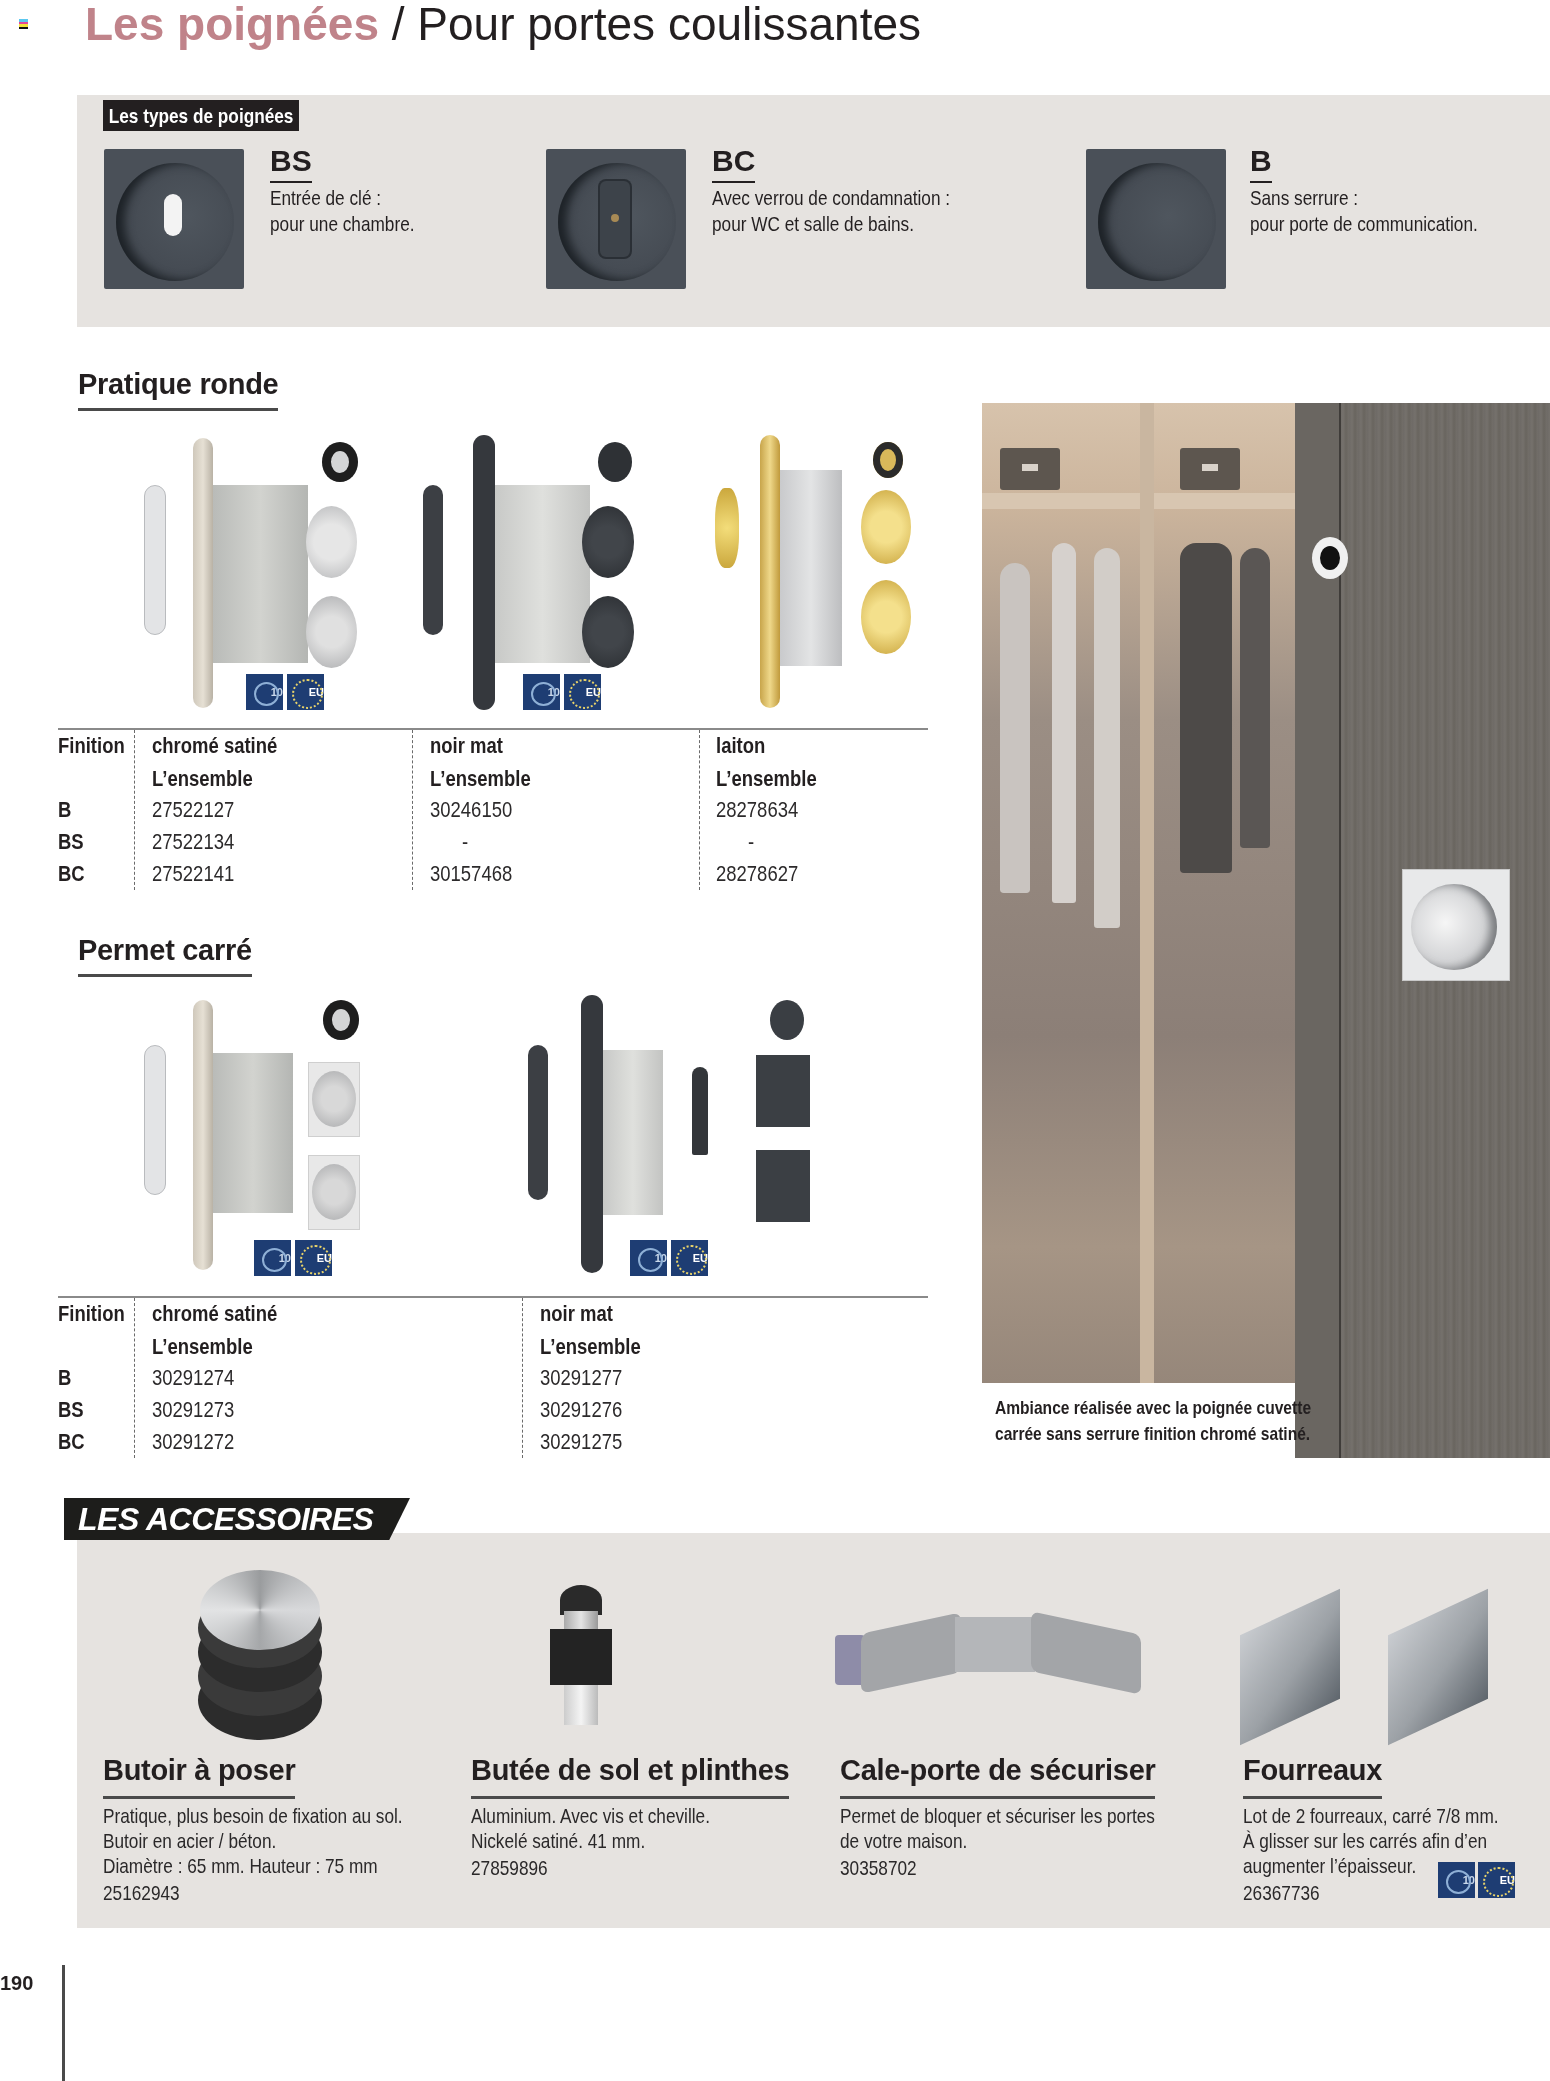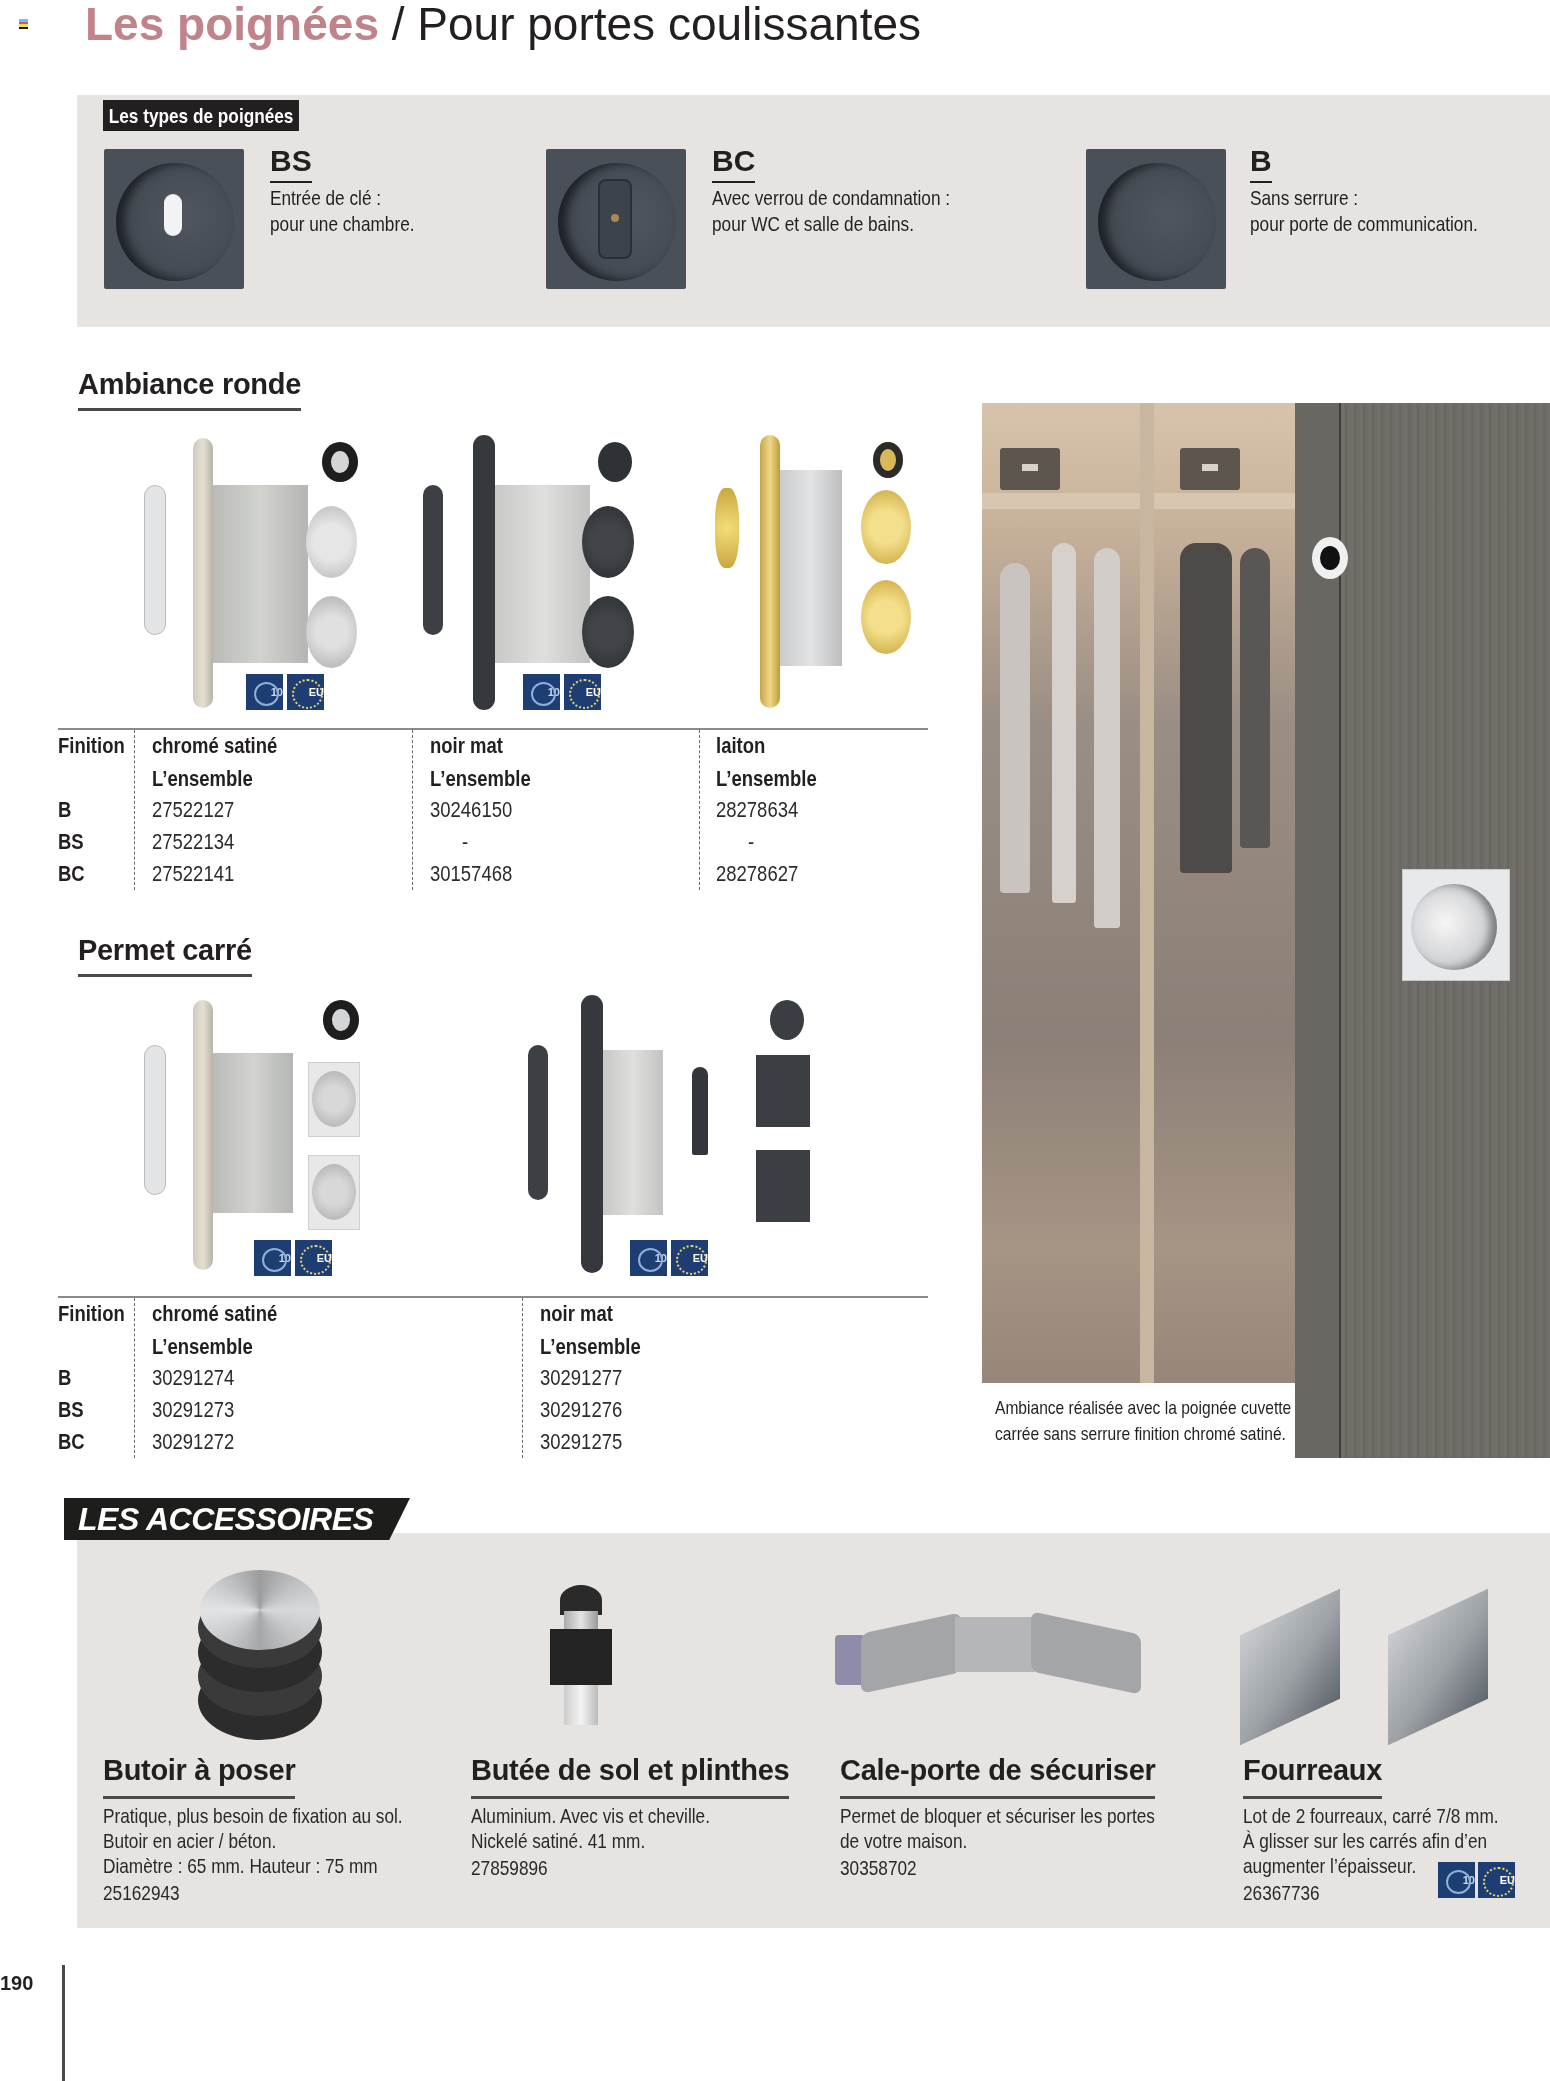--- a/index.html
+++ b/index.html
@@ -57,21 +57,21 @@
   .photo .divider { position: absolute; top: 0; width: 14px; height: 100%; background: #c9b6a0; }
   .photo .cloth { position: absolute; border-radius: 16px 16px 4px 4px; }
   .photo .bin { position: absolute; width: 60px; height: 42px; background: #5d564f; border-radius: 3px; }
   .photo .bin::after { content:""; position:absolute; left: 22px; top: 16px; width: 16px; height: 7px; background: #d9d2ca; }
   .photo .door { position: absolute; left: 313px; top: 0; width: 255px; height: 100%; background: repeating-linear-gradient(90deg, #6e6a66 0px, #75716c 3px, #69655f 6px, #726e69 9px); }
   .photo .door-edge { position: absolute; left: 313px; top: 0; width: 46px; height: 100%; background: #6a6661; border-right: 2px solid #3f3c39; }
   .photo .finger { position: absolute; left: 330px; top: 134px; width: 36px; height: 42px; border-radius: 50%; background: #f0f0f0; }
   .photo .finger::after { content:""; position:absolute; left: 8px; top: 9px; width: 20px; height: 24px; border-radius: 50%; background: #111; }
   .photo .handle { position: absolute; left: 420px; top: 466px; width: 108px; height: 112px; background: #e8e9ea; border: 1px solid #c9c9c9; }
   .photo .handle::after { content:""; position:absolute; left: 8px; top: 14px; width: 86px; height: 86px; border-radius: 50%; background: radial-gradient(circle at 40% 45%, #f6f6f6 0%, #d3d4d6 55%, #8f9194 100%); box-shadow: inset -6px 0 8px #7a7c7f; }
-  .caption { left: 982px; top: 1383px; width: 313px; height: 75px; background: #ffffff; padding: 12px 0 0 13px; }
+  .caption { left: 982px; top: 1383px; width: 313px; height: 75px; background: #ffffff; padding: 12px 0 0 13px; font-weight: bold; }
   .caption div { font-size: 19px; line-height: 26px; white-space: nowrap; transform: scaleX(0.82); transform-origin: left top; color: #231f20; }
 
   
   .acc-band { left: 77px; top: 1533px; width: 1473px; height: 395px; background: #e6e3e0; }
   .acc-tag { left: 64px; top: 1498px; height: 42px; width: 346px; background: #1d1d1b; clip-path: polygon(0 0, 100% 0, 94% 100%, 0 100%); }
   .acc-tag span { position: absolute; left: 14px; top: 3px; font-size: 32px; line-height: 36px; font-weight: bold; font-style: italic; color: #fff; letter-spacing: -0.5px; white-space: nowrap; }
   .acc-item { position: absolute; top: 1752px; }
   .acc-name { font-size: 29px; font-weight: bold; line-height: 36px; padding-bottom: 8px; border-bottom: 3px solid #4a4a4a; white-space: nowrap; display: inline-block; letter-spacing: -0.3px; }
   .acc-desc { margin-top: 4px; font-size: 21px; line-height: 25px; white-space: nowrap; transform: scaleX(0.82); transform-origin: left top; color: #2a2829; }
   .acc-ref { font-size: 21px; line-height: 30px; transform: scaleX(0.82); transform-origin: left top; color: #2a2829; }
@@ -123,21 +123,21 @@
   <div class="type-swatch">
       <div class="disc"></div>
     </div>
   <div class="type-code" style="left:164px;">B</div>
   <div class="type-desc" style="left:164px;">
     <div>Sans serrure :</div>
       <div>pour porte de communication.</div>
   </div>
 </div>
 
-<div class="abs sec-h" style="left:78px; top:366px;">Ambiance ronde</div>
+<div class="abs sec-h" style="left:78px; top:366px;">Pratique ronde</div>
 
 <div class="prod" style="left:140px; top:430px; width:260px; height:290px;">
   <div class="plate" style="left:4px; top:55px; width:22px; height:150px; background:#e3e4e6; border:1px solid #b9bbbe;"></div>
   <div class="plate" style="left:53px; top:8px; width:20px; height:270px; background:linear-gradient(90deg,#cfc8bb,#e6e0d4,#b9b2a5); border-radius:10px;"></div>
   <div class="body-box" style="left:73px; top:55px; width:95px; height:178px; background:linear-gradient(90deg,#b9bbb8,#d2d3cf,#b4b6b3);"></div>
   <div class="round-h" style="left:182px; top:12px; width:36px; height:40px; background:#d4d5d6; box-shadow: inset 0 0 0 9px #1e1e1e;"></div>
   <div class="round-h" style="left:166px; top:73px; width:50px; height:50px;"></div>
   <div class="round-h" style="left:166px; top:71px; width:51px; height:77px; border-radius:50%; background:radial-gradient(circle,#e6e6e6 40%,#b7b8ba 100%); top:76px; height:72px;"></div>
   <div class="round-h" style="left:166px; top:166px; width:51px; height:72px; background:radial-gradient(circle,#e0e0e0 35%,#acadaf 100%);"></div>
 </div>

